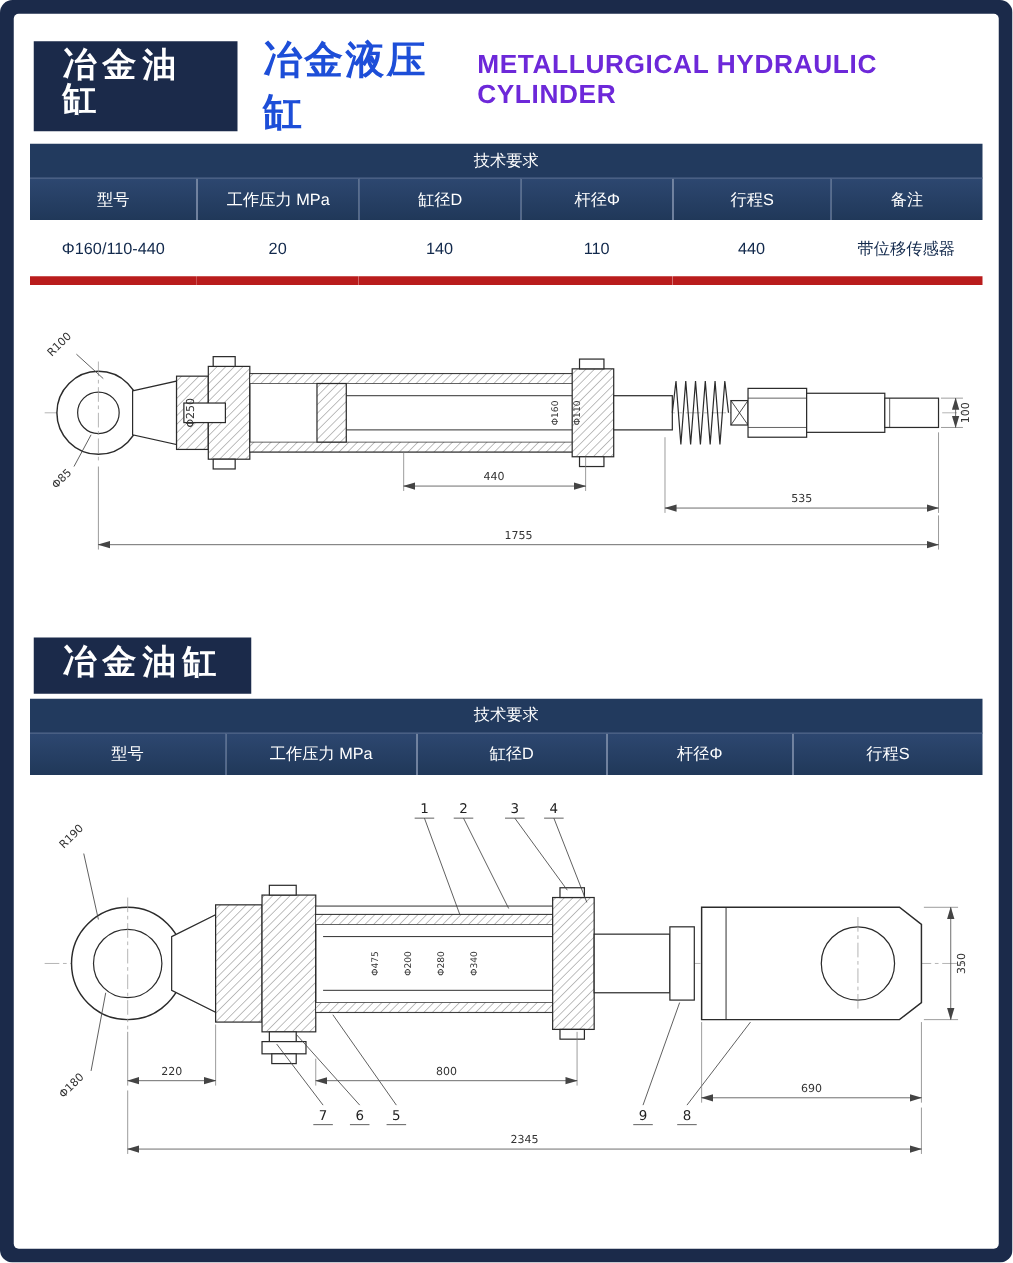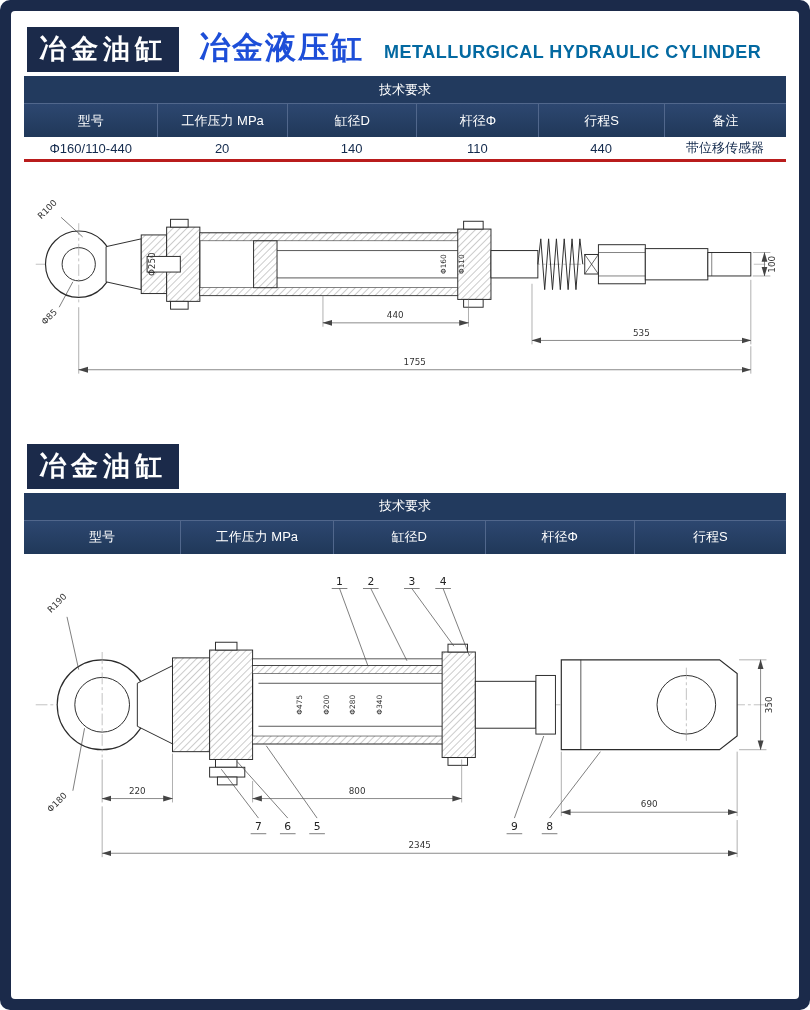--- a/index.html
+++ b/index.html
@@ -1,31 +1,31 @@
 <!DOCTYPE html>
 <html><head>
 <meta charset="utf-8">
 <style>
   * { margin:0; padding:0; box-sizing:border-box; }
   html,body { width:810px; height:1010px; background:#fff; font-family:"Liberation Sans", sans-serif; }
   .page { width:810px; height:1010px; background:#1b2a4a; border-radius:10px; padding:11px; }
   .inner { width:788px; height:988px; background:#fff; border-radius:4px; overflow:hidden; padding-top:8px; }
 
   .sec-header { display:flex; align-items:baseline; gap:20px; margin:8px 16px 0; }
-  .badge { background:#1b2a4a; color:#fff; font-family:Liberation Serif, serif; font-weight:bold;
-           font-size:27px; line-height:1; padding:9px 12px; letter-spacing:5px; align-self:center; }
+  .badge { background:#1b2a4a; color:#fff; font-family:Liberation Mono, monospace; font-weight:bold;
+           font-size:27px; line-height:1; padding:9px 23px; letter-spacing:5px; align-self:center; }
   .title-cn { font-size:31px; font-weight:bold; color:#1d4ed8; letter-spacing:2px; }
-  .title-en { font-size:18px; font-weight:bold; color:#0369a1; letter-spacing:0.5px; }
+  .title-en { font-size:21px; font-weight:bold; color:#6d28d9; letter-spacing:0.5px; }
 
   .spec-table { width:762px; margin:4px auto 0; border-collapse:separate; border-spacing:0; table-layout:fixed; }
   .spec-table td { text-align:center; font-size:13px; overflow:hidden; }
   .row-title td { background:#223a5e; color:#fff; height:28px; border-bottom:1px solid #51678c; }
   .row-head td { background:linear-gradient(180deg,#2d4770,#203859); color:#fff; height:33px; border-left:1px solid #51678c; }
   .row-head td:first-child { border-left:none; }
-  .row-data td { background:#fff; color:#12294c; height:25px; border-bottom:3px solid #b91c1c; }
+  .row-data td { background:#fff; color:#12294c; height:52px; border-bottom:7px solid #b91c1c; }
 
   .drawing { display:block; margin:28px auto 0; }
   .dwg2 { margin-top:14px; }
   svg text { font-family:"DejaVu Sans", sans-serif; }
   .dim { font-size:9px; fill:#333; }
   .dim-sm { font-size:7.5px; fill:#333; }
   .part-no { font-size:11px; fill:#222; }
   .dimline { stroke:#555; stroke-width:0.7; }
   .ext { stroke:#777; stroke-width:0.6; }
   .cl { stroke:#999; stroke-width:0.6; stroke-dasharray:12 3 3 3; }

